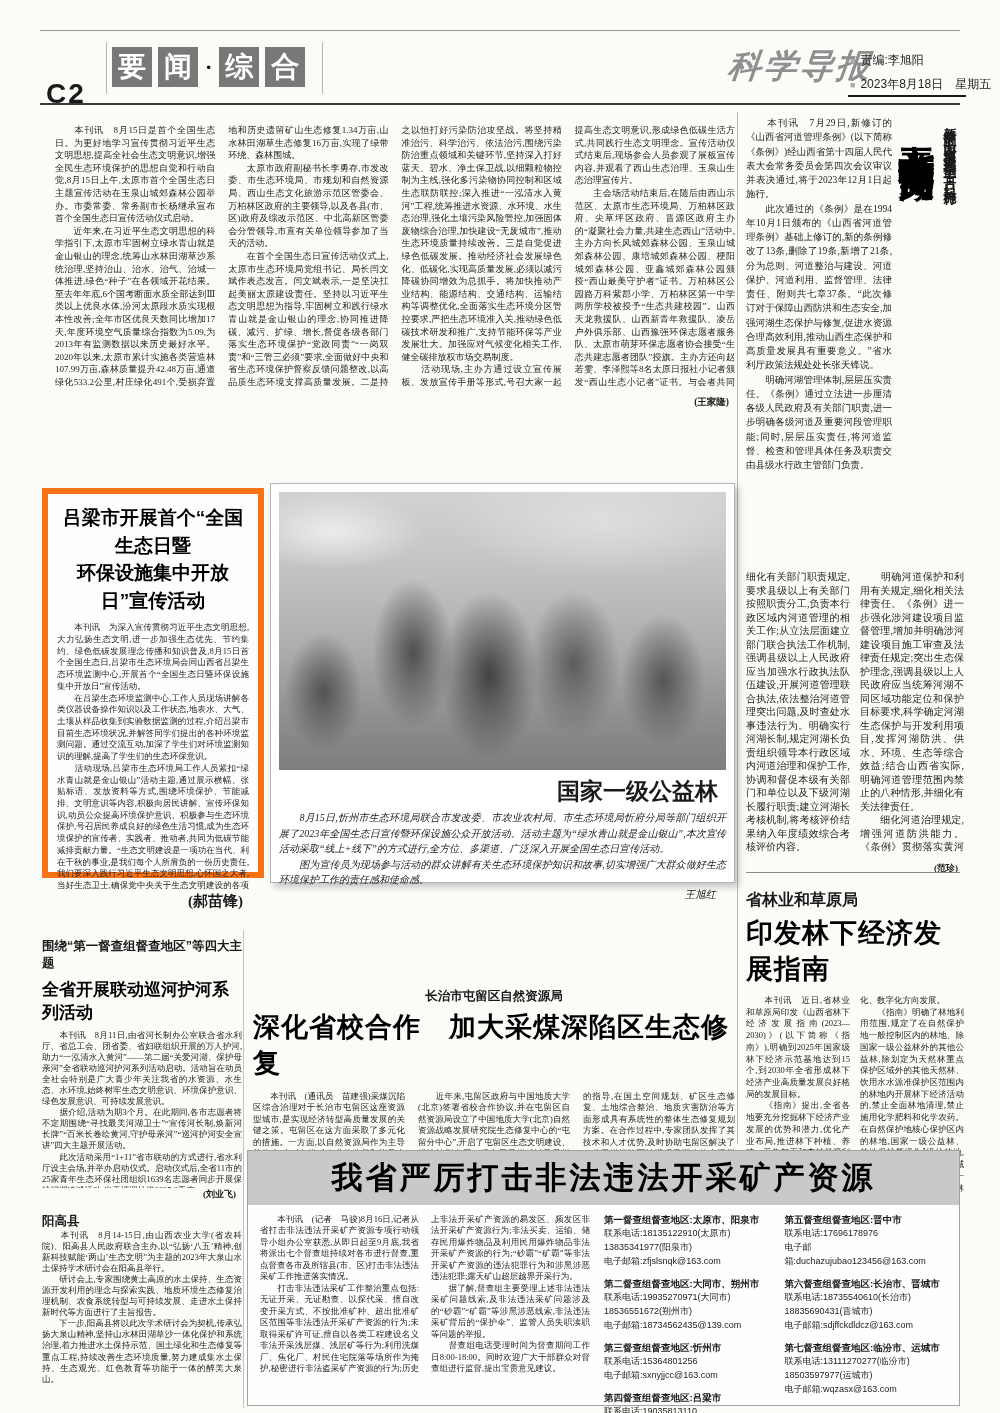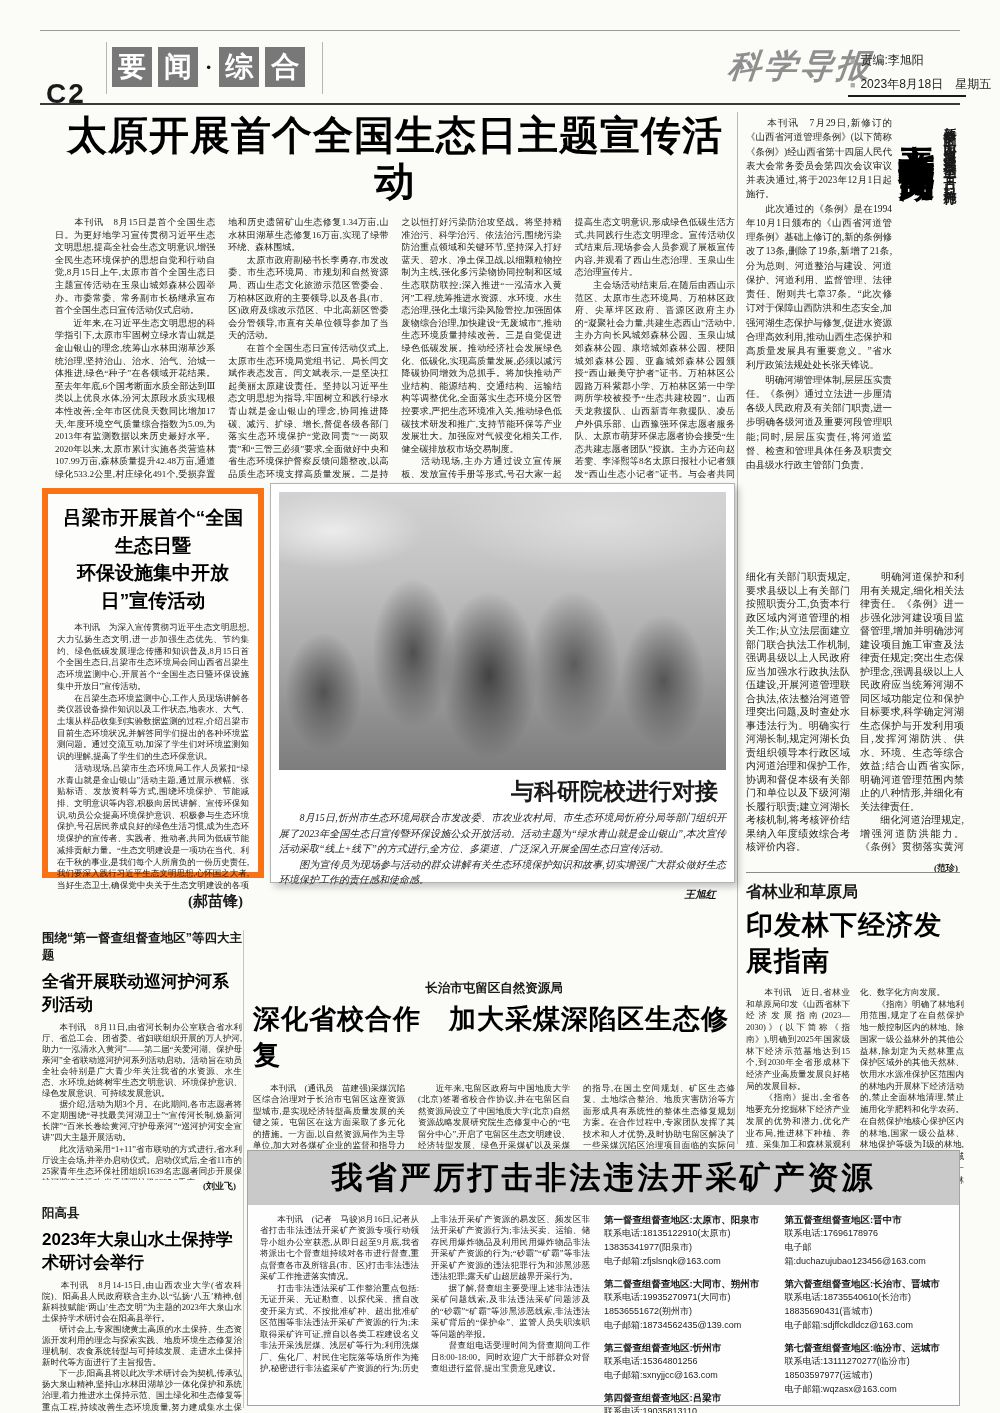--- a/index.html
+++ b/index.html
@@ -19,21 +19,21 @@
   .secdot{font-size:22px;font-weight:700;color:#111;margin:0 1px;}
   .hdiv{width:1px;height:52px;background:#b5b5b5;top:42px;}
   .masthead{left:728px;top:44px;width:120px;color:#8f8f8f;font-size:33px;font-weight:700;font-style:italic;
     letter-spacing:3px;transform:skewX(-6deg);font-family:"Liberation Serif",serif;white-space:nowrap;}
   .mastinfo{left:850px;top:52px;font-family:"Liberation Sans",sans-serif;font-size:12px;color:#222;}
   .mastinfo .row{display:flex;align-items:center;gap:5px;margin-bottom:7px;}
   .sq{color:#aaaaaa;font-size:9px;}
   .dateunder{left:848px;top:95px;width:118px;height:2px;background:#1a1a1a;}
   .mainrule{left:40px;top:103px;width:920px;height:2px;background:#3a3a3a;}
   
-  .kicker{font-family:"Liberation Sans",sans-serif;font-weight:700;}
+  .kicker{font-family:"Liberation Sans",sans-serif;font-weight:700;margin-top:8px;}
   .headline{font-family:"Liberation Sans",sans-serif;font-weight:800;color:#000;}
   .bodytext{white-space:pre-wrap;text-align:justify;color:#1c1c1c;overflow:hidden;}
   .byline{text-align:right;font-weight:700;padding-right:6px;}
   
   .main-article{left:55px;top:112px;width:680px;}
   .main-article .headline{font-size:40px;text-align:center;letter-spacing:1px;line-height:1.15;}
   .main-article .bodytext{margin-top:12px;column-count:4;column-gap:13px;height:272px;font-size:9px;line-height:1.4;}
   .main-article .byline{font-size:9.5px;}
   
   .vdiv1{left:737px;top:112px;width:1px;height:1032px;background:#b8b8b8;}
@@ -68,21 +68,21 @@
       radial-gradient(ellipse 220px 80px at 72% 10%, #dedede, transparent 70%),
       radial-gradient(ellipse 60px 110px at 30% 58%, #4f4f4f, transparent 68%),
       radial-gradient(ellipse 70px 120px at 47% 66%, #424242, transparent 70%),
       radial-gradient(ellipse 65px 105px at 66% 62%, #5c5c5c, transparent 70%),
       radial-gradient(ellipse 60px 95px at 86% 68%, #555555, transparent 70%),
       radial-gradient(ellipse 55px 85px at 10% 72%, #525252, transparent 70%),
       linear-gradient(180deg,#d2d2d2 0%,#c2c2c2 30%,#ababab 58%,#8e8e8e 82%,#7d7d7d 100%);}
   .photo-title{text-align:right;font-family:"Liberation Sans",sans-serif;font-weight:800;font-size:23px;
     margin:6px 8px 3px 0;}
   .caption{font-size:10px;line-height:1.55;font-style:italic;white-space:pre-wrap;text-align:justify;}
-  .caption-author{text-align:right;font-weight:700;font-style:italic;font-size:10.5px;padding-right:10px;}
+  .caption-author{text-align:right;font-weight:400;font-style:italic;font-size:10.5px;padding-right:10px;}
   
   .bleft{left:42px;top:930px;width:200px;}
   .bleft .kicker{font-size:12.5px;}
   .bleft .headline{font-size:17px;margin:6px 0 6px;}
   .bleft .bodytext{height:158px;font-size:8.5px;line-height:1.3;}
   .bleft .byline{font-size:9px;}
   .kicker2{font-size:14px;margin-top:12px;}
   .headline2{font-size:11.5px;margin:5px 0 4px;}
   .body2{height:176px !important;}
   .vdiv2{left:243px;top:930px;width:1px;height:478px;background:#c4c4c4;}
@@ -125,21 +125,20 @@
   </div>
   <div class="row">
     <span class="sq">■</span>
     <span>2023年8月18日　星期五</span>
   </div>
 </div>
 <div class="abs dateunder"></div>
 <div class="abs mainrule"></div>
 
 <div class="abs main-article">
-  <div class="headline">太原开展首个全国生态日主题宣传活动</div>
   <div class="bodytext">　　本刊讯　8月15日是首个全国生态日。为更好地学习宣传贯彻习近平生态文明思想,提高全社会生态文明意识,增强全民生态环境保护的思想自觉和行动自觉,8月15日上午,太原市首个全国生态日主题宣传活动在玉泉山城郊森林公园举办。市委常委、常务副市长杨继承宣布首个全国生态日宣传活动仪式启动。
 　　近年来,在习近平生态文明思想的科学指引下,太原市牢固树立绿水青山就是金山银山的理念,统筹山水林田湖草沙系统治理,坚持治山、治水、治气、治城一体推进,绿色“种子”在各领域开花结果。至去年年底,6个国考断面水质全部达到Ⅲ类以上优良水体,汾河太原段水质实现根本性改善;全年市区优良天数同比增加17天,年度环境空气质量综合指数为5.09,为2013年有监测数据以来历史最好水平。2020年以来,太原市累计实施各类营造林107.99万亩,森林质量提升42.48万亩,通道绿化533.2公里,村庄绿化491个,受损弃置地和历史遗留矿山生态修复1.34万亩,山水林田湖草生态修复16万亩,实现了绿带环绕、森林围城。
 　　太原市政府副秘书长李勇存,市发改委、市生态环境局、市规划和自然资源局、西山生态文化旅游示范区管委会、万柏林区政府的主要领导,以及各县(市、区)政府及综改示范区、中北高新区管委会分管领导,市直有关单位领导参加了当天的活动。
 　　在首个全国生态日宣传活动仪式上,太原市生态环境局党组书记、局长闫文斌作表态发言。闫文斌表示,一是坚决扛起美丽太原建设责任。坚持以习近平生态文明思想为指导,牢固树立和践行绿水青山就是金山银山的理念,协同推进降碳、减污、扩绿、增长,督促各级各部门落实生态环境保护“党政同责”“一岗双责”和“三管三必须”要求,全面做好中央和省生态环境保护督察反馈问题整改,以高品质生态环境支撑高质量发展。二是持之以恒打好污染防治攻坚战。将坚持精准治污、科学治污、依法治污,围绕污染防治重点领域和关键环节,坚持深入打好蓝天、碧水、净土保卫战,以细颗粒物控制为主线,强化多污染物协同控制和区域生态联防联控;深入推进“一泓清水入黄河”工程,统筹推进水资源、水环境、水生态治理,强化土壤污染风险管控,加强固体废物综合治理,加快建设“无废城市”,推动生态环境质量持续改善。三是自觉促进绿色低碳发展。推动经济社会发展绿色化、低碳化,实现高质量发展,必须以减污降碳协同增效为总抓手。将加快推动产业结构、能源结构、交通结构、运输结构等调整优化,全面落实生态环境分区管控要求,严把生态环境准入关,推动绿色低碳技术研发和推广,支持节能环保等产业发展壮大。加强应对气候变化相关工作,健全碳排放权市场交易制度。
 　　活动现场,主办方通过设立宣传展板、发放宣传手册等形式,号召大家一起提高生态文明意识,形成绿色低碳生活方式,共同践行生态文明理念。宣传活动仪式结束后,现场参会人员参观了展板宣传内容,并观看了西山生态治理、玉泉山生态治理宣传片。
 　　主会场活动结束后,在随后由西山示范区、太原市生态环境局、万柏林区政府、尖草坪区政府、晋源区政府主办的“凝聚社会力量,共建生态西山”活动中,主办方向长风城郊森林公园、玉泉山城郊森林公园、康培城郊森林公园、梗阳城郊森林公园、亚鑫城郊森林公园颁授“西山最美守护者”证书。万柏林区公园路万科紫郡小学、万柏林区第一中学两所学校被授予“生态共建校园”。山西天龙救援队、山西新青年救援队、凌岳户外俱乐部、山西豫强环保志愿者服务队、太原市萌芽环保志愿者协会接受“生态共建志愿者团队”授旗。主办方还向赵若雯、李泽熙等8名太原日报社小记者颁发“西山生态小记者”证书。与会者共同发出“大美西山,生态共建,做‘两山’理论的忠诚践行者”的倡议宣言。
 　　在首个全国生态日主题宣传活动中,社会各界发出了一致的声音:希望全社会携起手来,以国家设立的首个全国生态日为契机,全力构建全社会共同参与的现代环境治理格局,扎实做好“绿水青山就是金山银山”转化文章,再造“山如黛、水似碧玉、蓝天常在、城入画屏”的锦绣美景。</div>
   <div class="byline">(王家隆)</div>
 </div>
 
@@ -178,36 +177,35 @@
   </div>
   <div class="bodytext">　　本刊讯　为深入宣传贯彻习近平生态文明思想,大力弘扬生态文明,进一步加强生态优先、节约集约、绿色低碳发展理念传播和知识普及,8月15日首个全国生态日,吕梁市生态环境局会同山西省吕梁生态环境监测中心,开展首个“全国生态日暨环保设施集中开放日”宣传活动。
 　　在吕梁生态环境监测中心,工作人员现场讲解各类仪器设备操作知识以及工作状态,地表水、大气、土壤从样品收集到实验数据监测的过程,介绍吕梁市目前生态环境状况,并解答同学们提出的各种环境监测问题。通过交流互动,加深了学生们对环境监测知识的理解,提高了学生们的生态环保意识。
 　　活动现场,吕梁市生态环境局工作人员紧扣“绿水青山就是金山银山”活动主题,通过展示横幅、张贴标语、发放资料等方式,围绕环境保护、节能减排、文明意识等内容,积极向居民讲解、宣传环保知识,动员公众提高环境保护意识、积极参与生态环境保护,号召居民养成良好的绿色生活习惯,成为生态环境保护的宣传者、实践者、推动者,共同为低碳节能减排贡献力量。“生态文明建设是一项功在当代、利在千秋的事业,是我们每个人所肩负的一份历史责任,我们要深入践行习近平生态文明思想,心怀国之大者,当好生态卫士,确保党中央关于生态文明建设的各项决策部署落地见效,筑牢高质量发展的生态安全屏障。”吕梁市生态环境局自然生态保护科科长李勇义说。
 　　此次活动旨在号召居民树立生态文明、绿色发展理念,倡导绿色低碳生产生活方式,不断增强全民节能降碳意识。</div>
   <div class="byline">(郝苗锋)</div>
 </div>
 
 <div class="abs photobox">
   <div class="photo"></div>
-  <div class="photo-title">与科研院校进行对接</div>
+  <div class="photo-title">国家一级公益林</div>
   <div class="caption">　　8月15日,忻州市生态环境局联合市发改委、市农业农村局、市生态环境局忻府分局等部门组织开展了2023年全国生态日宣传暨环保设施公众开放活动。活动主题为“绿水青山就是金山银山”,本次宣传活动采取“线上+线下”的方式进行,全方位、多渠道、广泛深入开展全国生态日宣传活动。
 　　图为宣传员为现场参与活动的群众讲解有关生态环境保护知识和故事,切实增强广大群众做好生态环境保护工作的责任感和使命感。</div>
   <div class="caption-author">王旭红</div>
 </div>
 
 <div class="abs bleft">
   <div class="kicker">围绕“第一督查组督查地区”等四大主题</div>
   <div class="headline">全省开展联动巡河护河系列活动</div>
   <div class="bodytext">　　本刊讯　8月11日,由省河长制办公室联合省水利厅、省总工会、团省委、省妇联组织开展的万人护河,助力“一泓清水入黄河”——第二届“关爱河湖、保护母亲河”全省联动巡河护河系列活动启动。活动旨在动员全社会特别是广大青少年关注我省的水资源、水生态、水环境,始终树牢生态文明意识、环境保护意识、绿色发展意识、可持续发展意识。
 　　据介绍,活动为期3个月。在此期间,各市志愿者将不定期围绕“寻找最美河湖卫士”“宣传河长制,焕新河长牌”“百米长卷绘黄河,守护母亲河”“巡河护河安全宣讲”四大主题开展活动。
 　　此次活动采用“1+11”省市联动的方式进行,省水利厅设主会场,并举办启动仪式。启动仪式后,全省11市的25家青年生态环保社团组织1639名志愿者同步开展保护河湖净滩活动,当天清理垃圾2835.2千克。</div>
   <div class="byline">(刘业飞)</div>
 
   <div class="kicker kicker2">阳高县</div>
-  <div class="headline headline2">2023年大泉山水土保持学术研讨会举行</div>
   <div class="bodytext body2">　　本刊讯　8月14-15日,由山西农业大学(省农科院)、阳高县人民政府联合主办,以“弘扬‘八五’精神,创新科技赋能‘两山’生态文明”为主题的2023年大泉山水土保持学术研讨会在阳高县举行。
 　　研讨会上,专家围绕黄土高原的水土保持、生态资源开发利用的理念与探索实践、地质环境生态修复治理机制、农食系统转型与可持续发展、走进水土保持新时代等方面进行了主旨报告。
 　　下一步,阳高县将以此次学术研讨会为契机,传承弘扬大泉山精神,坚持山水林田湖草沙一体化保护和系统治理,着力推进水土保持示范、国土绿化和生态修复等重点工程,持续改善生态环境质量,努力建成集水土保持、生态观光、红色教育等功能于一体的醉美大泉山。</div>
 
 </div>
 <div class="abs vdiv2"></div>
 
 <div class="abs school">
   <div class="kicker">长治市屯留区自然资源局</div>
   <div class="headline">深化省校合作　加大采煤深陷区生态修复</div>

